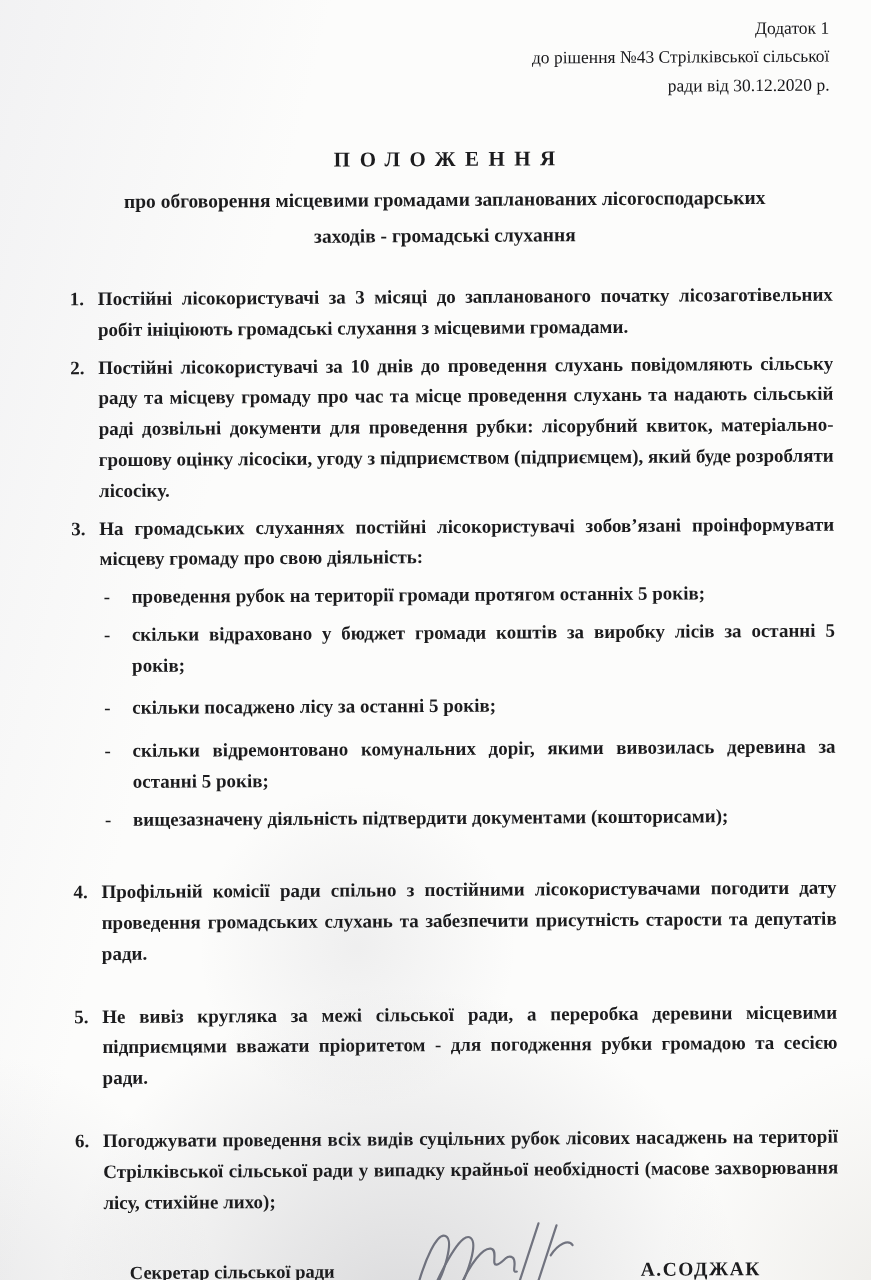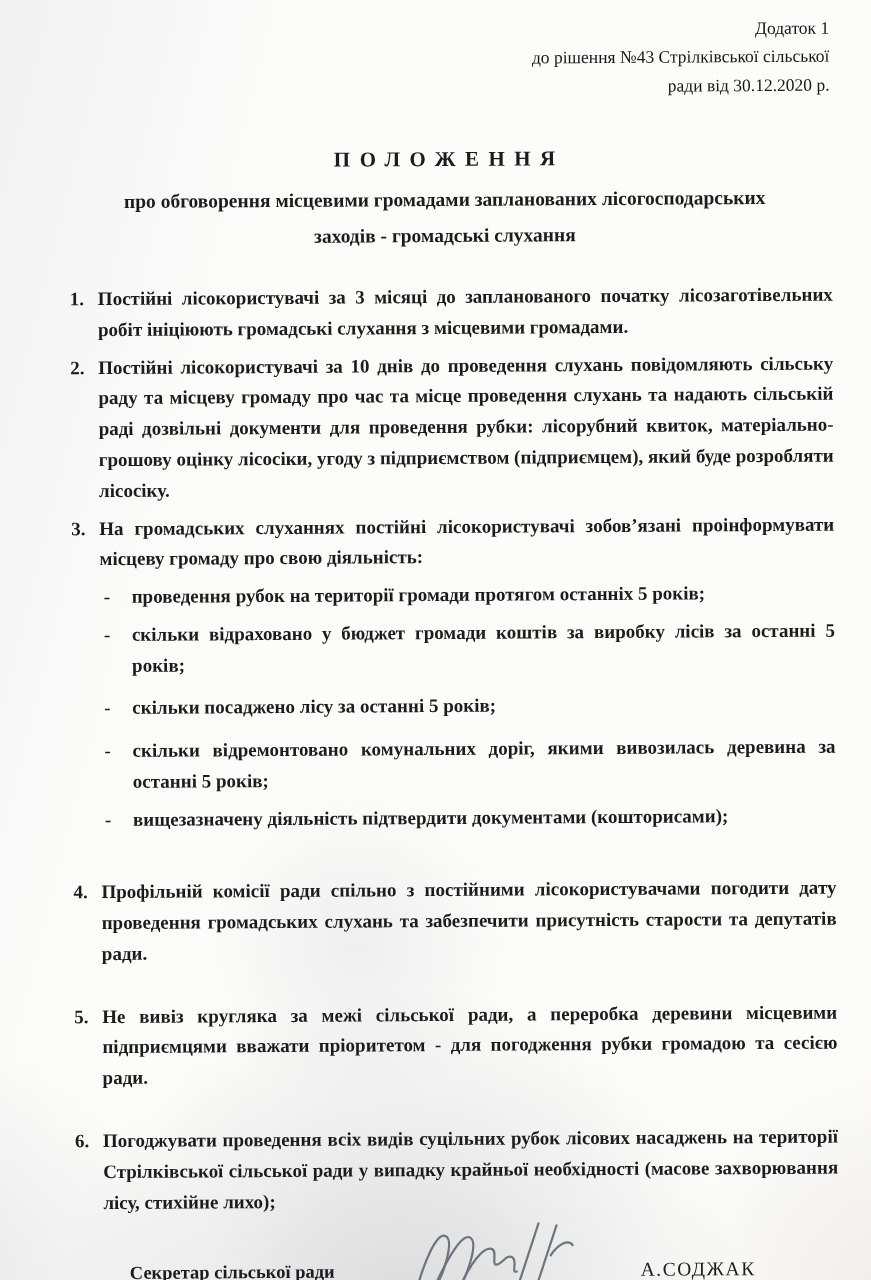--- a/index.html
+++ b/index.html
@@ -36,21 +36,21 @@
   .bullet .dash { flex: none; width: 28px; padding-left: 2px; }
   .bullet .btxt { flex: 1; text-align: justify; }
   .bullet.sp { margin-top: 12px; }
 
   .gap-xl { margin-top: 42px; }
   .gap-lg { margin-top: 32px; }
 
   .signature-row { display: flex; align-items: center; margin-top: 14px; }
   .sig-role { font-size: 18.5px; font-weight: 700; margin-left: 66px; }
   .sig-scribble { margin-left: 78px; margin-top: -14px; }
-  .sig-name { font-size: 19.5px; font-weight: 400; letter-spacing: 1.5px; margin-left: 58px; }
+  .sig-name { font-size: 19.5px; font-weight: 700; letter-spacing: 1.5px; margin-left: 58px; }
 </style>
 </head>
 <body>
 
 <div class="content">
 
   <div class="annex">
     <div>Додаток 1</div>
     <div>до рішення №43 Стрілківської сільської</div>
     <div>ради від 30.12.2020 р.</div>

